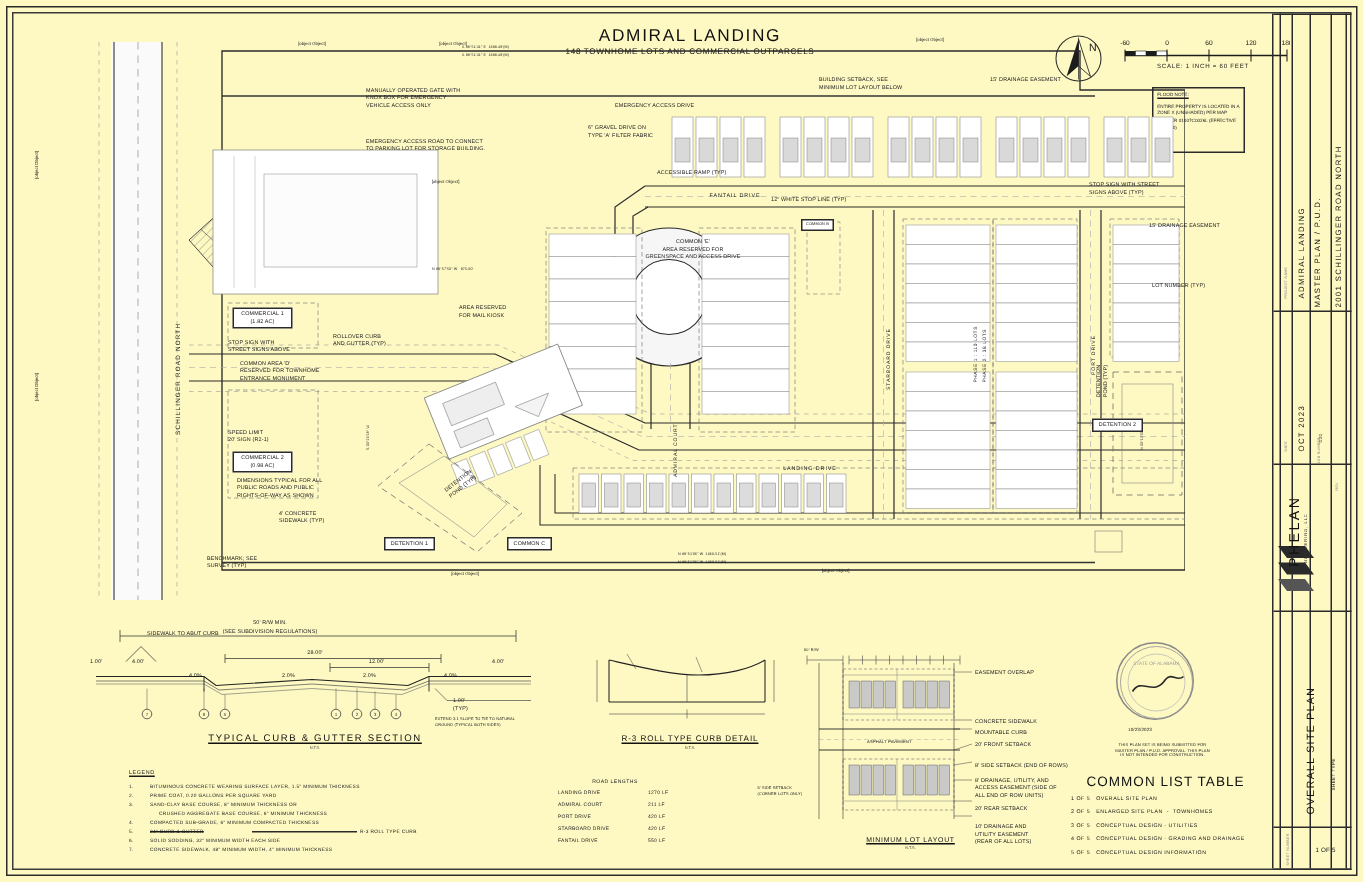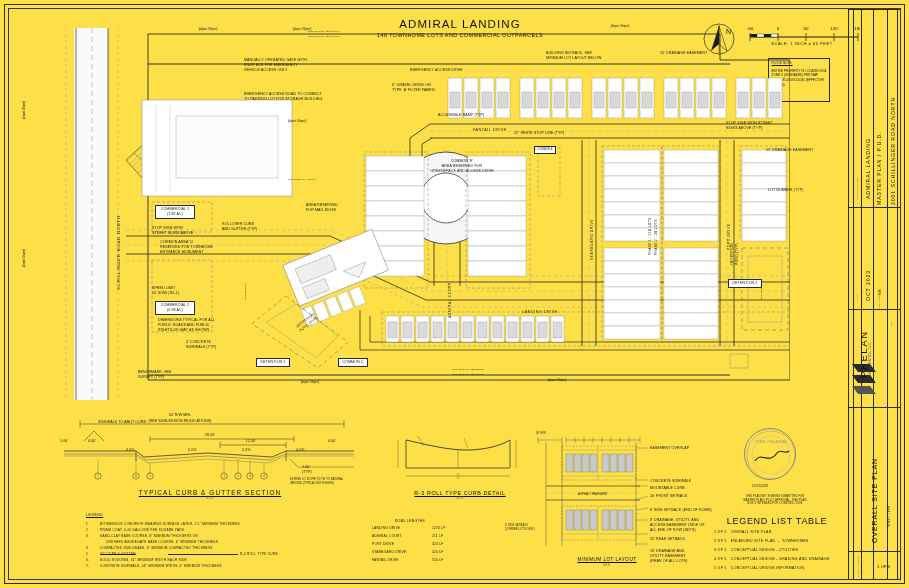--- a/index.html
+++ b/index.html
@@ -4,21 +4,21 @@
 <style>
   * { box-sizing: border-box; }
   html, body {
     margin: 0; padding: 0;
     background: #ffffff;
     font-family: "Liberation Sans", sans-serif;
   }
   #sheet {
     position: relative;
     width: 909px; height: 588px;
-    background: #fde047;
+    background: #fef9c3;
     overflow: hidden;
     color: #1a1a1a;
   }
   
   .border-outer {
     position: absolute; left: 4px; top: 4px;
     width: 901px; height: 580px;
     border: 1px solid #2b2b2b;
   }
   .border-inner {
@@ -552,21 +552,21 @@
       <circle cx="26" cy="26" r="19" fill="none" stroke="#b5b5b5" stroke-width="0.5"></circle>
       <path d="M10 32 C16 22, 24 36, 32 24 C36 19, 40 26, 44 22" fill="none" stroke="#2a2a2a" stroke-width="1.1"></path>
       <text x="26" y="14" text-anchor="middle" font-size="3.2" font-family="Liberation Sans, sans-serif" fill="#9a9a9a">STATE OF ALABAMA</text>
     </svg>
   </div>
   <div class="lbl" style="left:752px;top:484px;font-size:3px;">10/23/2023</div>
   <div class="lbl c" style="left:700px;top:495px;width:150px;font-size:2.7px;">THIS PLAN SET IS BEING SUBMITTED FOR
 MASTER PLAN / P.U.D. APPROVAL. THIS PLAN
 IS NOT INTENDED FOR CONSTRUCTION.</div>
 
-  <div class="slt-title">LEGEND LIST TABLE</div>
+  <div class="slt-title">COMMON LIST TABLE</div>
   <div class="slt-row" style="top:530px;">1 OF 5   OVERALL SITE PLAN</div>
   <div class="slt-row" style="top:539px;">2 OF 5   ENLARGED SITE PLAN  -  TOWNHOMES</div>
   <div class="slt-row" style="top:548px;">3 OF 5   CONCEPTUAL DESIGN - UTILITIES</div>
   <div class="slt-row" style="top:557px;">4 OF 5   CONCEPTUAL DESIGN - GRADING AND DRAINAGE</div>
   <div class="slt-row" style="top:566px;">5 OF 5   CONCEPTUAL DESIGN INFORMATION</div>
 
   <div class="legend-title">LEGEND</div>
   <div class="legend-num" style="left:86px;top:522px;">1.</div>
   <div class="legend-row" style="left:100px;top:522px;">BITUMINOUS CONCRETE WEARING SURFACE LAYER, 1.5" MINIMUM THICKNESS</div>
   <div class="legend-num" style="left:86px;top:528px;">2.</div>

